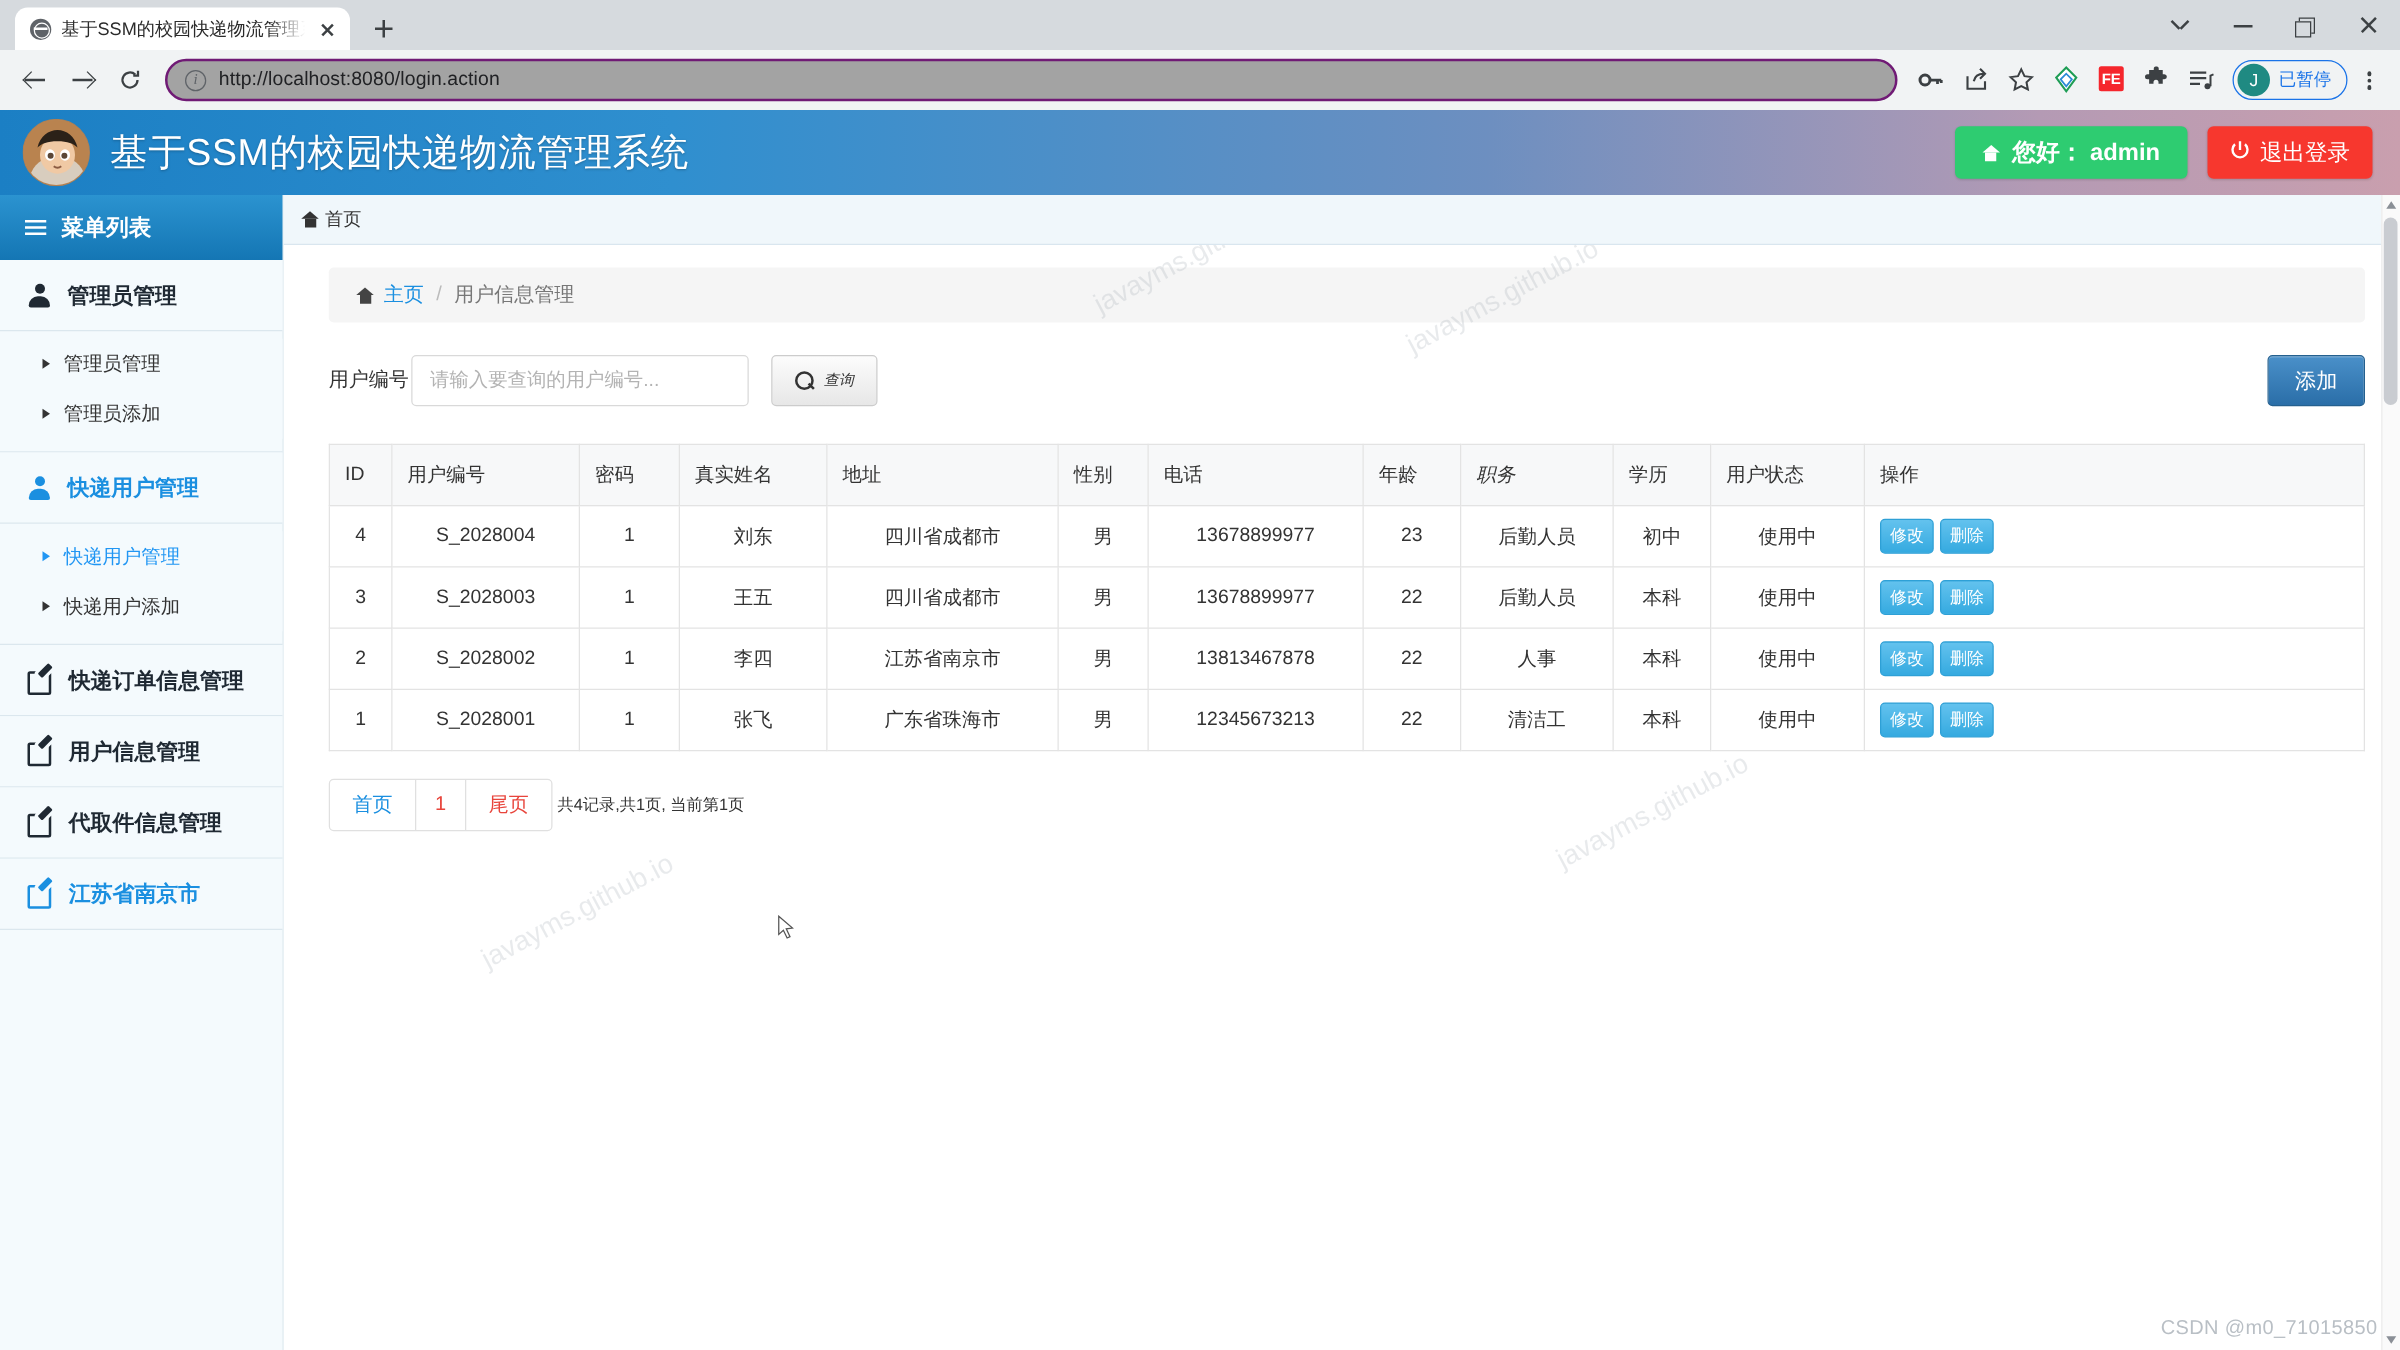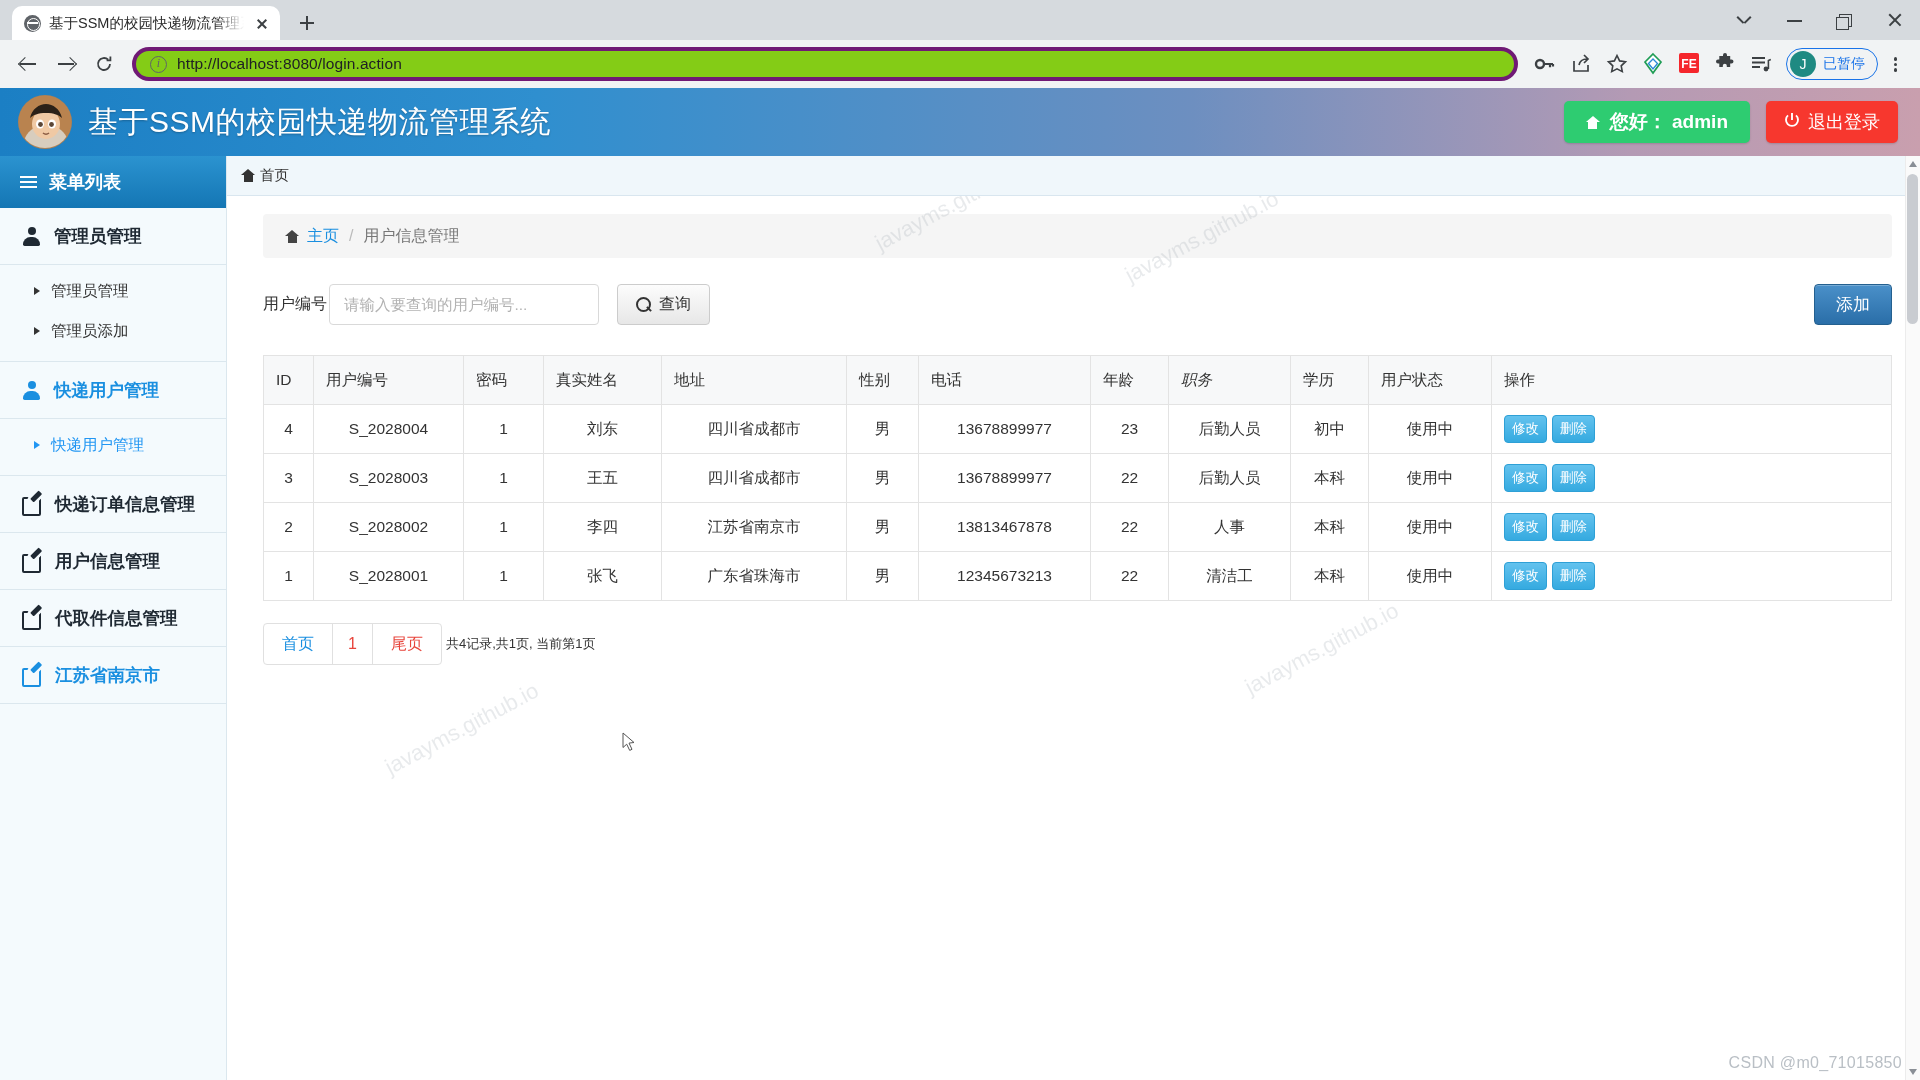--- a/index.html
+++ b/index.html
@@ -75,23 +75,23 @@
   .navbtn { width: 36px; height: 36px; position: relative; flex:0 0 auto; }
   .ico-back::before, .ico-back::after { content:""; position:absolute; background:#3c4043; }
   .ico-back::before { left:10px; top:17.2px; width:16px; height:1.8px; }
   .ico-back::after  { left:10px; top:13px; width:9px; height:9px; border-left:1.8px solid #3c4043; border-bottom:1.8px solid #3c4043; background:none; transform: rotate(45deg); }
   .ico-fwd::before { content:""; position:absolute; left:10px; top:17.2px; width:16px; height:1.8px; background:#3c4043; }
   .ico-fwd::after  { content:""; position:absolute; left:17px; top:13px; width:9px; height:9px; border-right:1.8px solid #3c4043; border-top:1.8px solid #3c4043; transform: rotate(45deg); }
   .ico-reload { }
   .ico-reload svg { position:absolute; left:8px; top:8px; }
 
   .omnibox {
-    flex: 1 1 auto; height: 34px; background: #84cc16; border-radius: 17px;
+    flex: 1 1 auto; height: 34px; background: #a3a3a3; border-radius: 17px;
     display: flex; align-items: center; padding: 0 14px; margin: 0 8px; gap: 10px;
-    border: 4px solid #701a75;
+    border: 2px solid #701a75;
   }
   .omni-info {
     width: 17px; height: 17px; border: 1.6px solid #5f6368; border-radius: 50%;
     position: relative; flex: 0 0 auto;
   }
   .omni-info::before {
     content:"i"; position:absolute; left:0; right:0; top:-1px; text-align:center;
     font-size:12px; font-style: italic; color:#5f6368; font-family:"Liberation Serif", serif;
   }
   .omni-url { font-size: 15.5px; color: #202124; letter-spacing: 0.1px; }
@@ -204,23 +204,23 @@
   .crumb .sep { color:#bbb; padding: 0 2px; }
 
   .searchbar { display:flex; align-items:center; margin-top: 26px; gap:0; position:relative; }
   .lbl { font-size:16px; color:#333; margin-right:2px; }
   .search-input {
     width: 270px; height: 41px; border:1px solid #d9d9d9; border-radius:4px;
     padding: 0 14px; font-size: 15.5px; color:#333; background:#fff; outline:none;
   }
   .search-input::placeholder { color:#b3b3b3; }
   .btn-query {
-    margin-left: 18px; height: 41px; padding: 0 18px; font-size:16px; color:#333;
+    margin-left: 18px; height: 41px; padding: 0 18px; font-size:12px; color:#333;
     background: linear-gradient(to bottom, #fcfcfc, #e7e7e7); border:1px solid #ccc; border-radius:4px;
-    display:flex; align-items:center; gap:8px; cursor:pointer;
+    display:flex; align-items:center; gap:8px; cursor:pointer;font-style:italic;
   }
   .ico-search { width:15px; height:15px; position:relative; display:inline-block; }
   .ico-search::before {
     content:""; position:absolute; left:0; top:0; width:11px; height:11px;
     border:2px solid #333; border-radius:50%;
   }
   .ico-search::after {
     content:""; position:absolute; left:10px; top:10.5px; width:6px; height:2px; background:#333;
     transform: rotate(45deg);
   }
@@ -426,20 +426,24 @@
         </div>
 
         <div class="menu-group active">
           <span class="ico-user"></span>
           <span>快递用户管理</span>
         </div>
         <div class="sub-list">
           <div class="menu-sub active">
             <span class="caret"></span>
             <span>快递用户管理</span>
+          </div>
+          <div class="menu-sub">
+            <span class="caret"></span>
+            <span>快递用户添加</span>
           </div>
         </div>
 
         <div class="menu-group">
           <span class="ico-pencil"></span>
           <span>快递订单信息管理</span>
         </div>
         <div class="menu-group">
           <span class="ico-pencil"></span>
           <span>用户信息管理</span>

